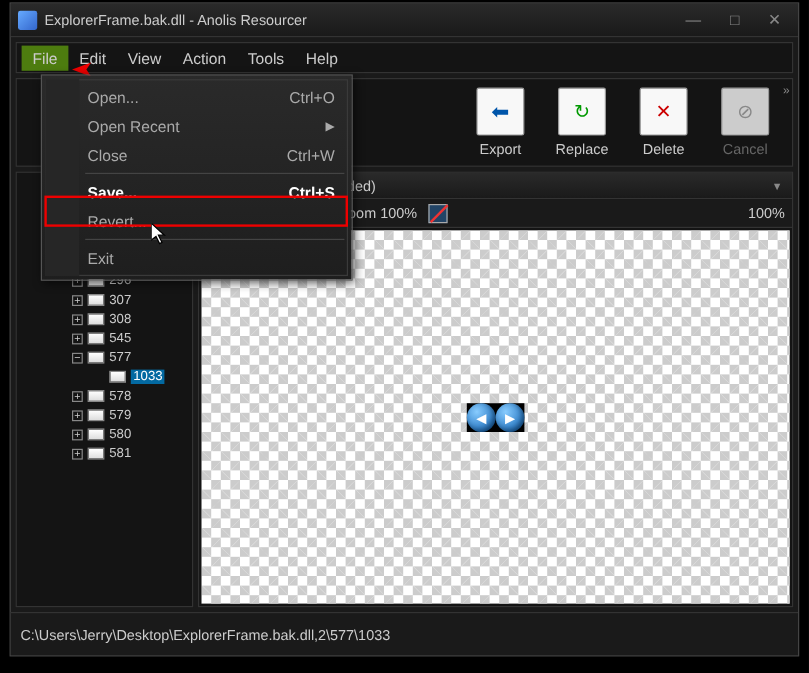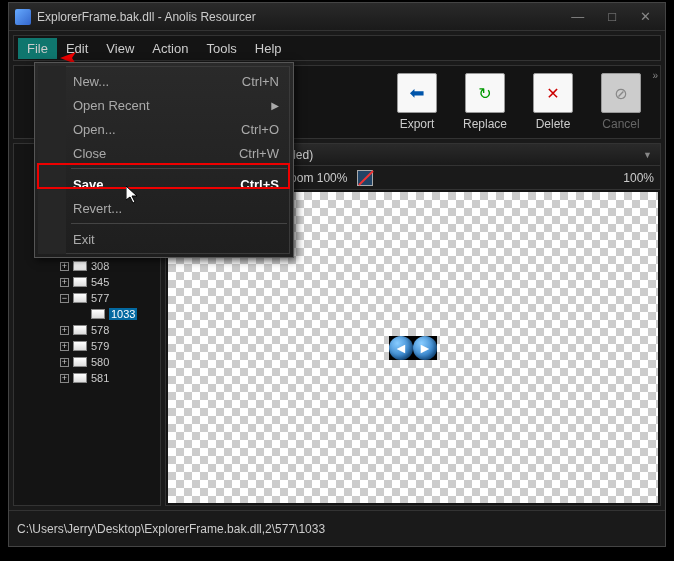--- a/index.html
+++ b/index.html
@@ -5,21 +5,21 @@
 * { margin: 0; padding: 0; box-sizing: border-box; font-family: "Segoe UI", Tahoma, sans-serif; }
 body { background: #000; width: 674px; height: 561px; overflow: hidden; position: relative; }
 .window { position: absolute; left: 8px; top: 2px; width: 658px; height: 545px; background: #1a1a1a; border: 1px solid #444; display: flex; flex-direction: column; }
 .titlebar { height: 28px; background: linear-gradient(#2a2a2a,#1a1a1a); display: flex; align-items: center; padding: 0 6px; border-bottom: 1px solid #333; }
 .titlebar-icon { width: 16px; height: 16px; background: linear-gradient(135deg,#6af,#36c); border-radius: 2px; margin-right: 6px; }
 .titlebar-text { color: #ccc; font-size: 12px; flex: 1; }
 .titlebar-btns { display: flex; gap: 8px; }
 .titlebar-btns span { color: #888; font-size: 13px; padding: 2px 8px; cursor: default; }
 .menubar { height: 26px; background: #141414; border: 1px solid #333; margin: 4px; display: flex; align-items: center; padding: 0 4px; position: relative; }
 .menubar-item { color: #ccc; font-size: 13px; padding: 3px 9px; cursor: default; }
-.menubar-item.active { background: #0f766e; }
+.menubar-item.active { background: #4d7c0f; }
 .toolbar { height: 74px; background: #141414; border: 1px solid #333; margin: 0 4px 4px 4px; display: flex; align-items: center; justify-content: flex-end; padding: 4px 8px; gap: 6px; position: relative; }
 .tool-btn { width: 62px; height: 66px; display: flex; flex-direction: column; align-items: center; justify-content: center; gap: 4px; color: #ccc; font-size: 12px; cursor: default; }
 .tool-btn.disabled { color: #666; }
 .tool-icon { width: 40px; height: 40px; background: #f8f8f8; border: 1px solid #999; border-radius: 2px; position: relative; display:flex;align-items:center;justify-content:center; }
 .tool-icon.disabled { background: #ccc; }
 .overflow-arrows { position: absolute; right: 2px; top: 4px; color: #888; font-size: 10px; }
 .content-row { flex: 1; display: flex; margin: 0 4px 4px 4px; gap: 4px; min-height: 0; }
 .tree-panel { width: 148px; background: #141414; border: 1px solid #333; overflow: hidden; display: flex; flex-direction: column; }
 .tree-body { flex: 1; overflow: hidden; padding-top: 2px; }
 .tree-item { display: flex; align-items: center; height: 16px; color: #ccc; font-size: 11px; padding-left: 4px; }
@@ -210,30 +210,26 @@
 </div>
 
 <svg class="red-arrow-indicator" width="20" height="16">
   <polygon points="20,2 4,8 20,14 16,8" fill="#e00"></polygon>
 </svg>
 
 <div class="dropdown-menu">
   <div class="menu-icon-col"></div>
   <div class="menu-inner">
     <div class="dropdown-item">
-      <span>New...</span>
-      <span class="shortcut">Ctrl+N</span>
+      <span>Open...</span>
+      <span class="shortcut">Ctrl+O</span>
     </div>
     <div class="dropdown-item">
       <span>Open Recent</span>
       <span class="submenu-arrow">▶</span>
-    </div>
-    <div class="dropdown-item">
-      <span>Open...</span>
-      <span class="shortcut">Ctrl+O</span>
     </div>
     <div class="dropdown-item">
       <span>Close</span>
       <span class="shortcut">Ctrl+W</span>
     </div>
     <div class="menu-sep"></div>
     <div class="dropdown-item highlighted">
       <span>Save...</span>
       <span class="shortcut">Ctrl+S</span>
     </div>

